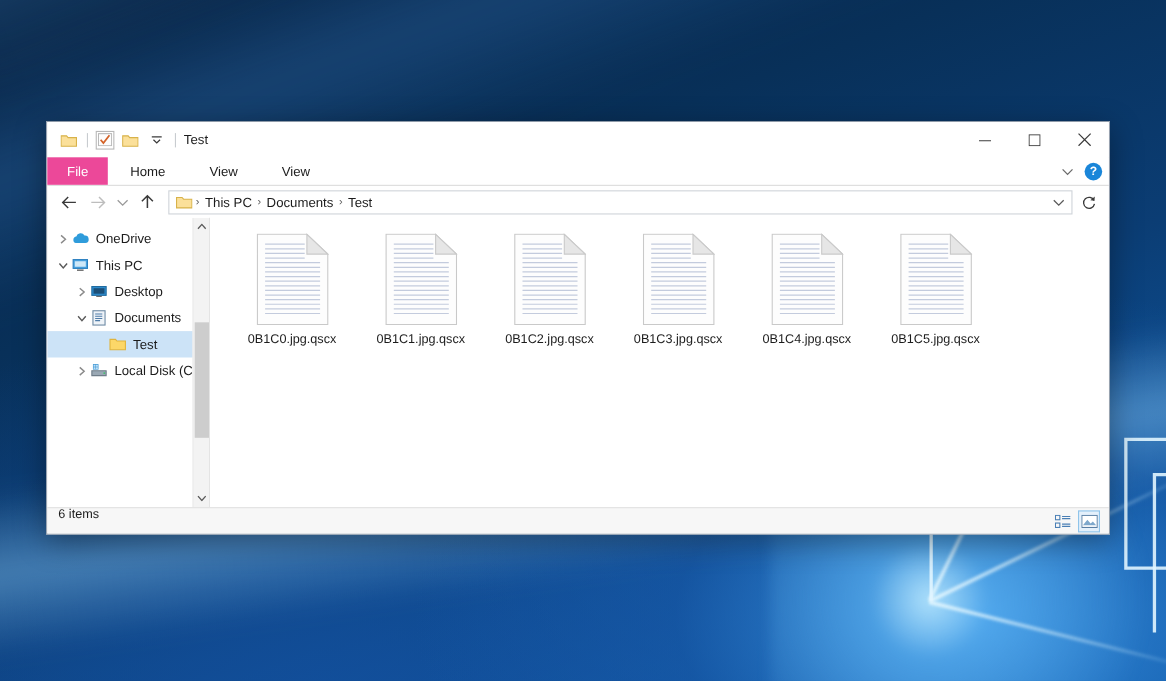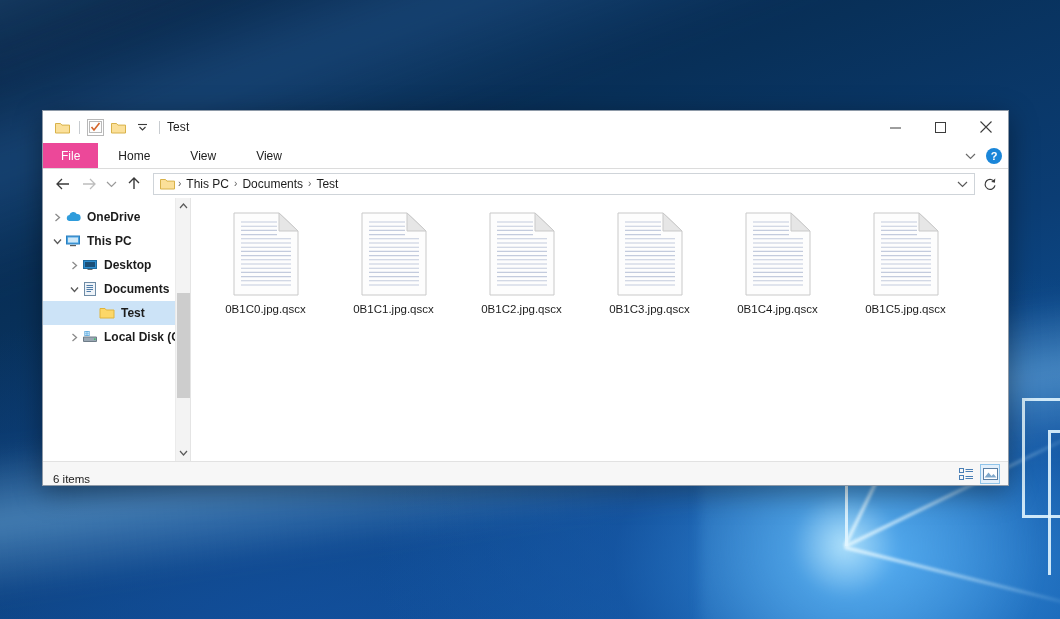--- a/index.html
+++ b/index.html
@@ -111,21 +111,21 @@
 
   
   #wbody { flex:1; display:flex; min-height:0; }
   #sidebar {
     width:148px; background:#fff; border-right:1px solid #e4e4e4;
     position:relative; overflow:hidden; flex-shrink:0;
   }
   #tree { padding-top:7px; }
   .tnode {
     height:24px; display:flex; align-items:center; font-size:12px; color:#1c1c1c;
-    padding-right:4px; white-space:nowrap;font-weight:bold;
+    padding-right:4px; white-space:nowrap;
   }
   .tnode.sel { background:#cce3f7; }
   .chev {
     width:16px; display:flex; align-items:center; justify-content:center; flex-shrink:0;
   }
   .tlabel { margin-left:6px; }
   .ticon { width:16px; height:16px; flex-shrink:0; display:flex; align-items:center; justify-content:center; }
 
   #side-scroll {
     position:absolute; right:0; top:0; width:15px; height:100%;
@@ -133,33 +133,33 @@
   }
   .sb-arrow {
     height:16px; display:flex; align-items:center; justify-content:center;
     color:#5a5a5a; font-size:8px;
   }
   #sb-thumb {
     position:absolute; left:1px; width:13px; top:95px; height:105px; background:#cdcdcd;
   }
 
   #filearea { flex:1; background:#fff; position:relative; padding:14px 0 0 18px; }
-  #filegrid { display:flex; gap:15px; }
+  #filegrid { display:flex; gap:4px; }
   .fileitem {
     width:113px; display:flex; flex-direction:column; align-items:center;
   }
   .doc-icon { width:66px; height:84px; position:relative; }
   .fname {
     margin-top:7px; font-size:11.5px; color:#1c1c1c; white-space:nowrap;
   }
 
   
   #statusbar {
     height:24px; background:#f7f7f7; border-top:1px solid #e2e2e2;
-    display:flex; align-items:flex-end; padding:0 10px; flex-shrink:0; position:relative;
+    display:flex; align-items:flex-start; padding:0 10px; flex-shrink:0; position:relative;
   }
   #status-text { font-size:11.5px; color:#1c1c1c; }
   #viewbtns { position:absolute; right:8px; top:2px; display:flex; gap:4px; }
   .viewbtn {
     width:20px; height:20px; display:flex; align-items:center; justify-content:center;
   }
   .viewbtn.active { border:1px solid #8fc4ea; background:#e4f0fb; }
 </style>
 </head>
 <body>

